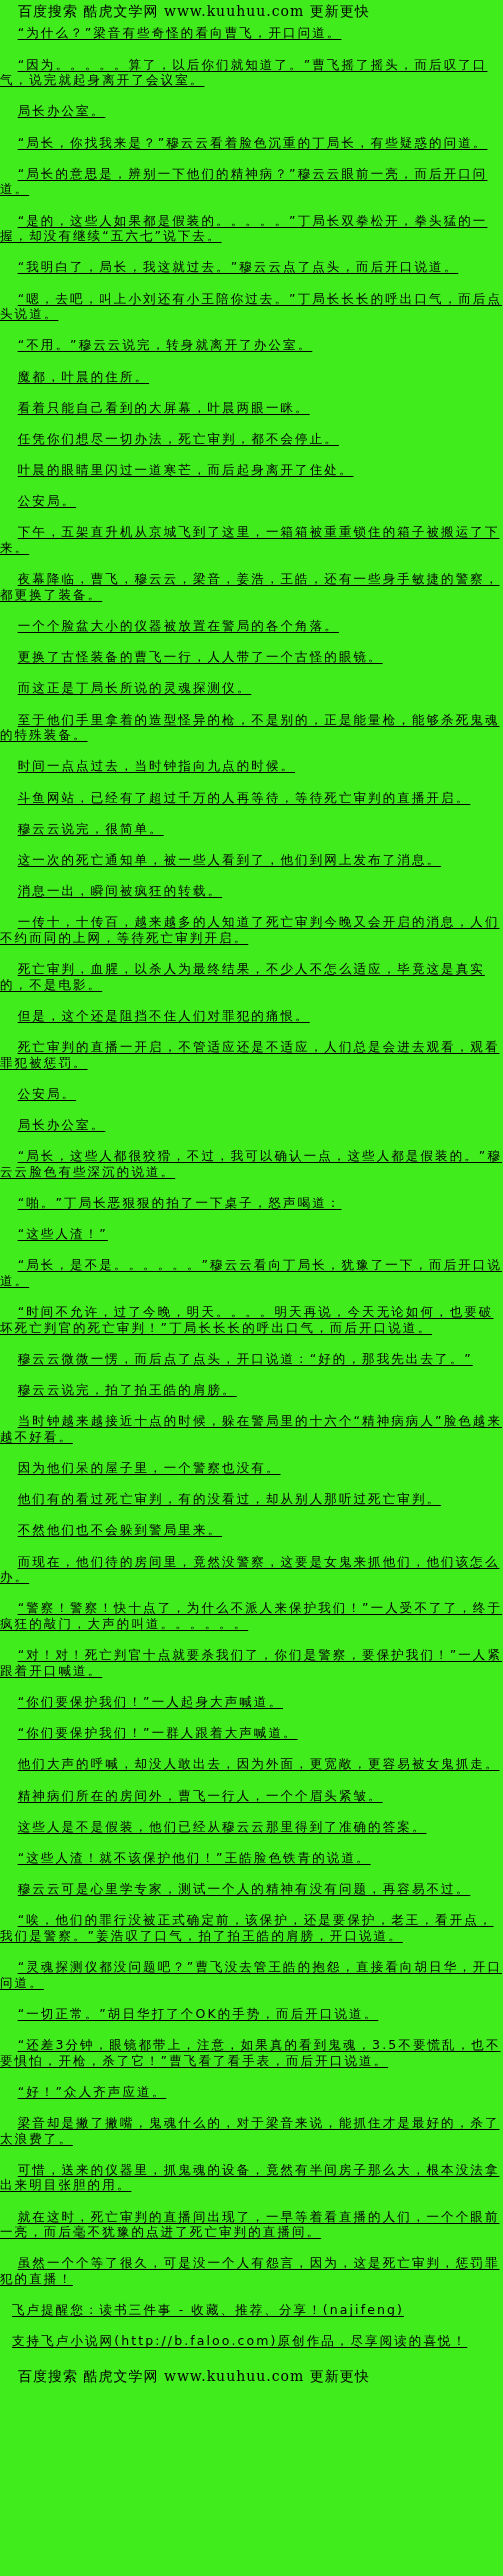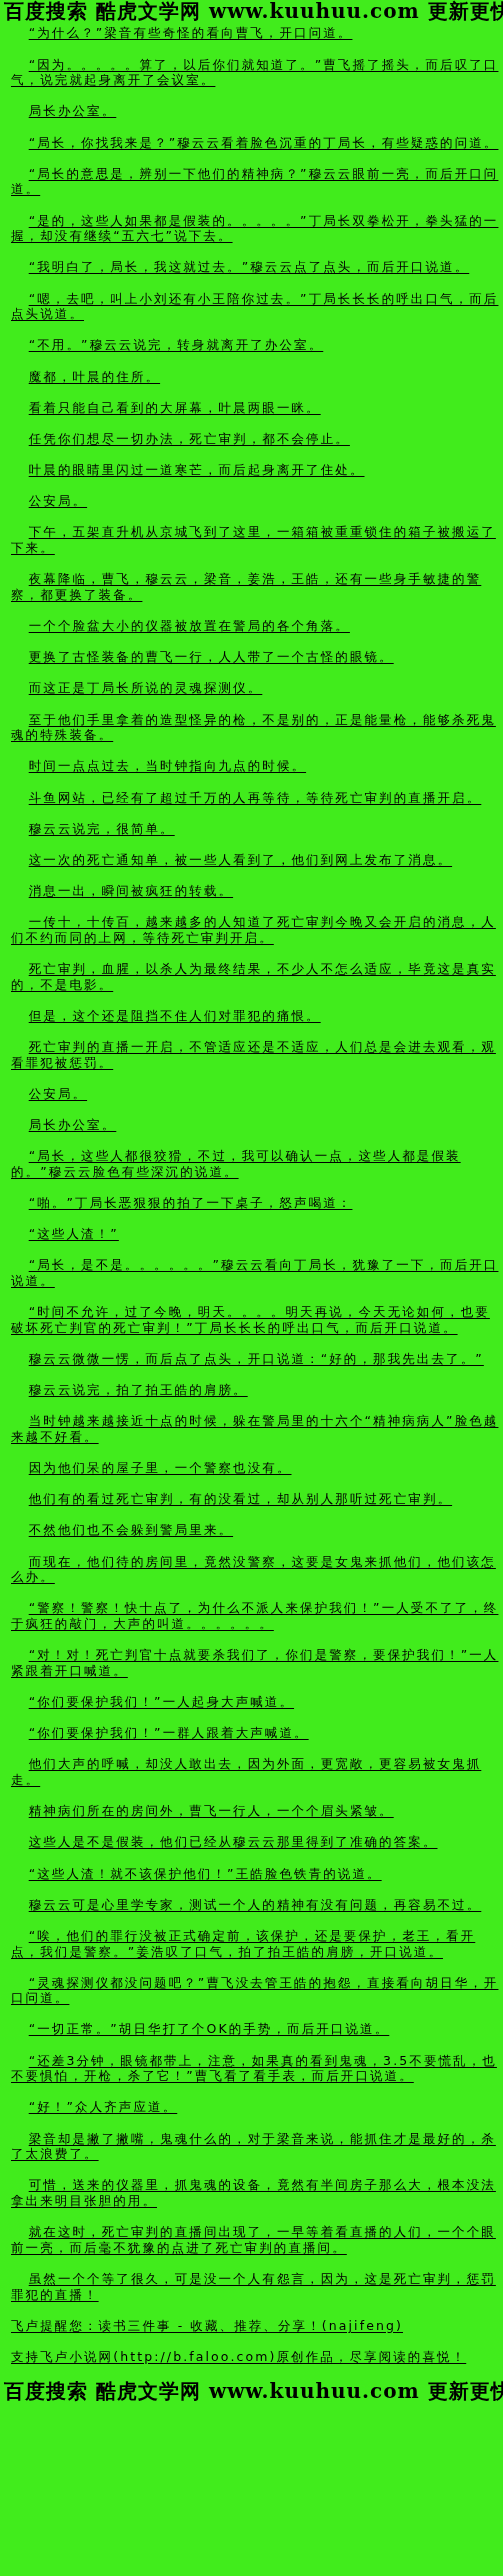--- a/index.html
+++ b/index.html
@@ -8,51 +8,51 @@
   }
   body {
     width: 504px;
     min-height: 2576px;
     background: #41EC1C;
     color: #000;
     font-family: "DejaVu Sans", sans-serif;
   }
   .banner {
     font-family: "DejaVu Serif", serif;
-    font-weight: bold;
-    font-size: 20px;
+    font-weight: normal;
+    font-size: 14px;
     line-height: 17.7px;
     letter-spacing: 1px;
-    padding-left: 4px;
+    padding-left: 18px;
     white-space: nowrap;
   }
   .banner.top {
     padding-top: 3.1px;
   }
   .banner.bottom {
     padding-top: 3.1px;
     padding-bottom: 5.2px;
   }
   main {
     padding-top: 4.7px;
-    padding-left: 11px;
   }
   main p {
     margin: 0 0 15.6px 0;
     font-size: 12.5px;
     line-height: 15.6px;
     letter-spacing: 2.1px;
     text-indent: 17.7px;
     text-decoration: underline;
     text-underline-offset: 2.1px;
     word-break: break-all;
     overflow-wrap: anywhere;
   }
   main p.no-indent {
     text-indent: 0;
+    margin-left: 12px;
   }
 </style>
 </head>
 <body>
 
 <header class="banner top">百度搜索 酷虎文学网 www.kuuhuu.com 更新更快</header>
 
 <main>
   <div>
       <p>“为什么？”梁音有些奇怪的看向曹飞，开口问道。</p>

